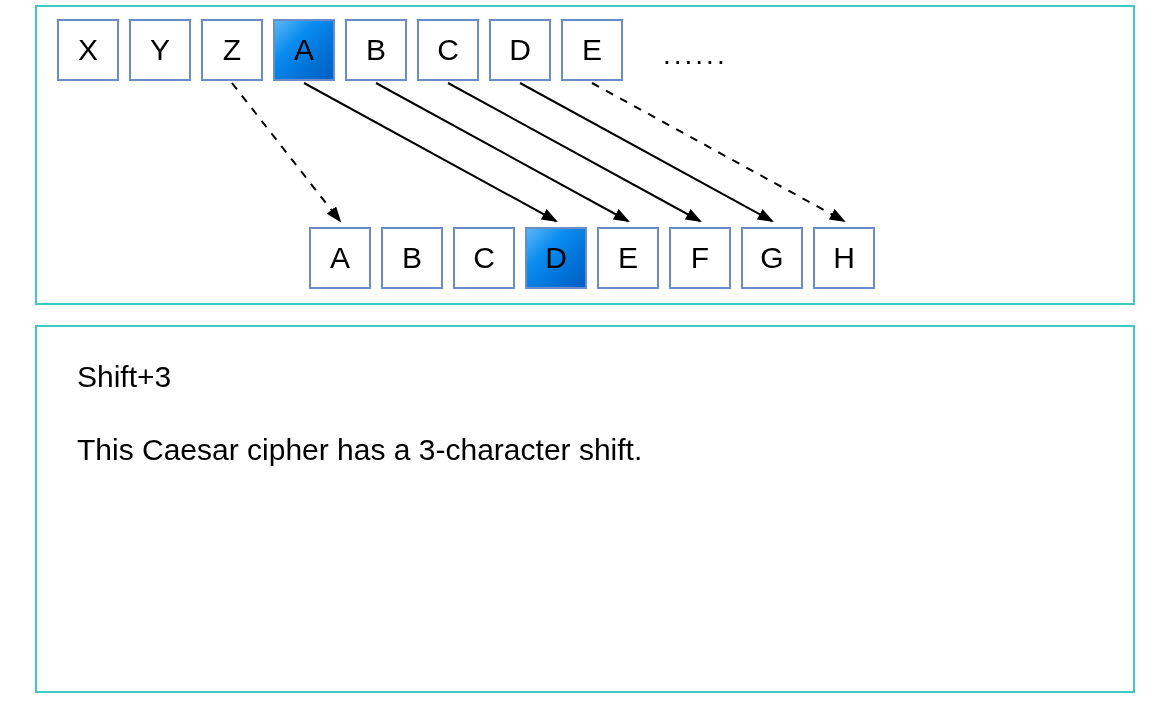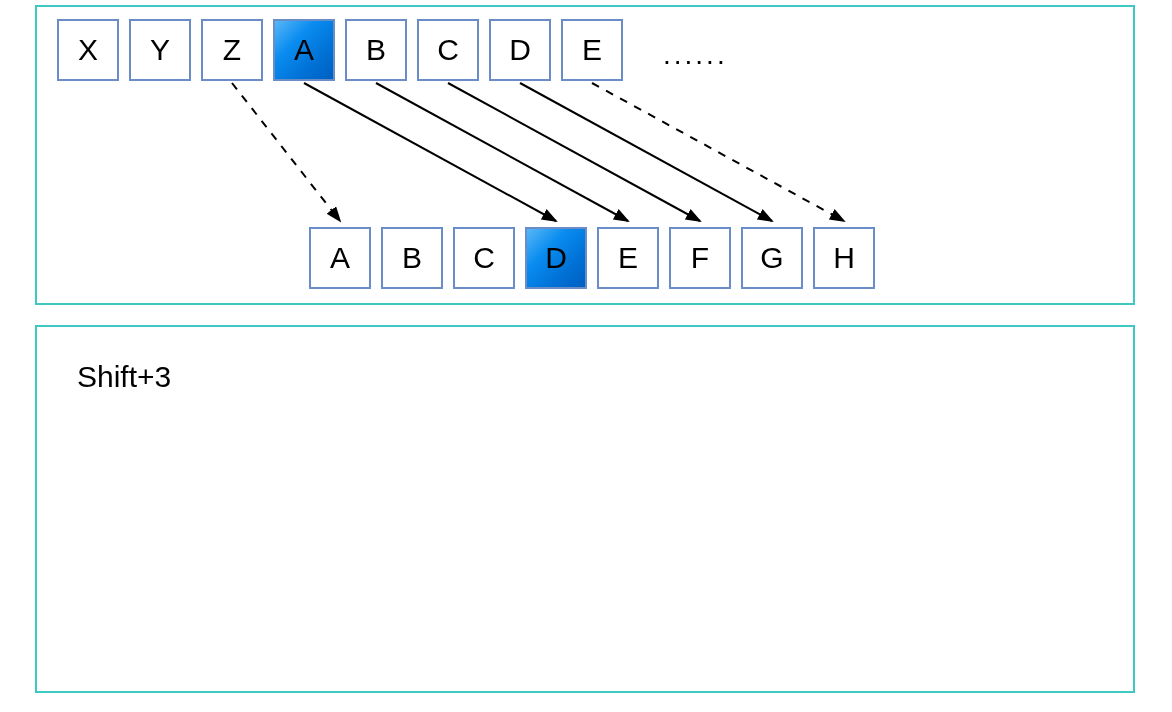--- a/index.html
+++ b/index.html
@@ -105,15 +105,16 @@
       <div class="cell" style="left: 416px; top: 220px;">C</div>
       <div class="cell hl" style="left: 488px; top: 220px;">D</div>
       <div class="cell" style="left: 560px; top: 220px;">E</div>
       <div class="cell" style="left: 632px; top: 220px;">F</div>
       <div class="cell" style="left: 704px; top: 220px;">G</div>
       <div class="cell" style="left: 776px; top: 220px;">H</div>
     </div>
 
   <div class="panel bottom">
     <p class="desc">Shift+3</p>
+    <p class="desc">This Caesar cipher has a 3-character shift.</p>
   </div>
 
 </div>
 
 </body></html>

